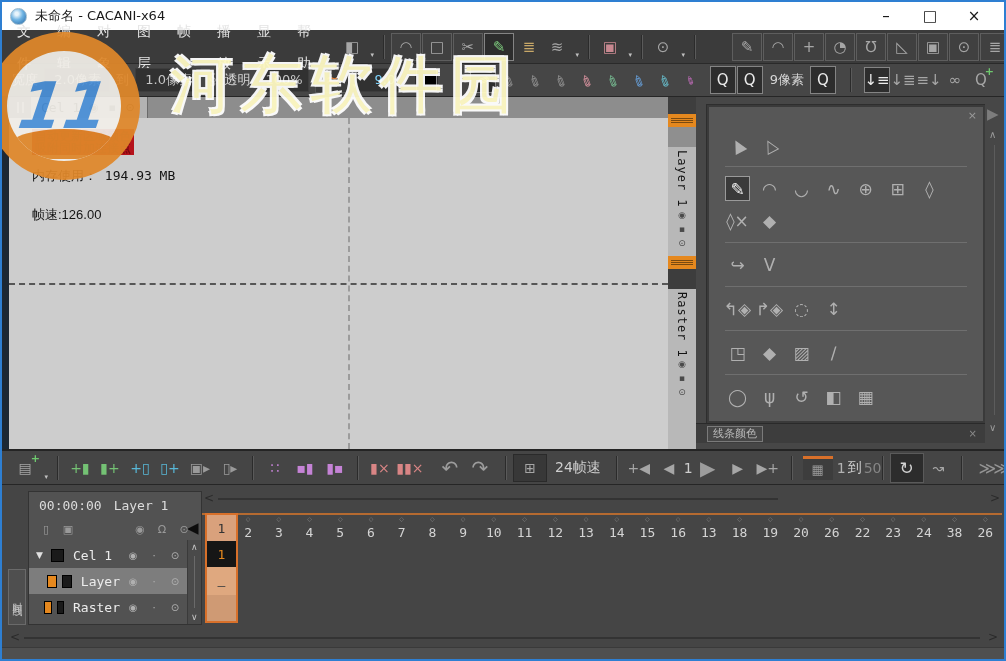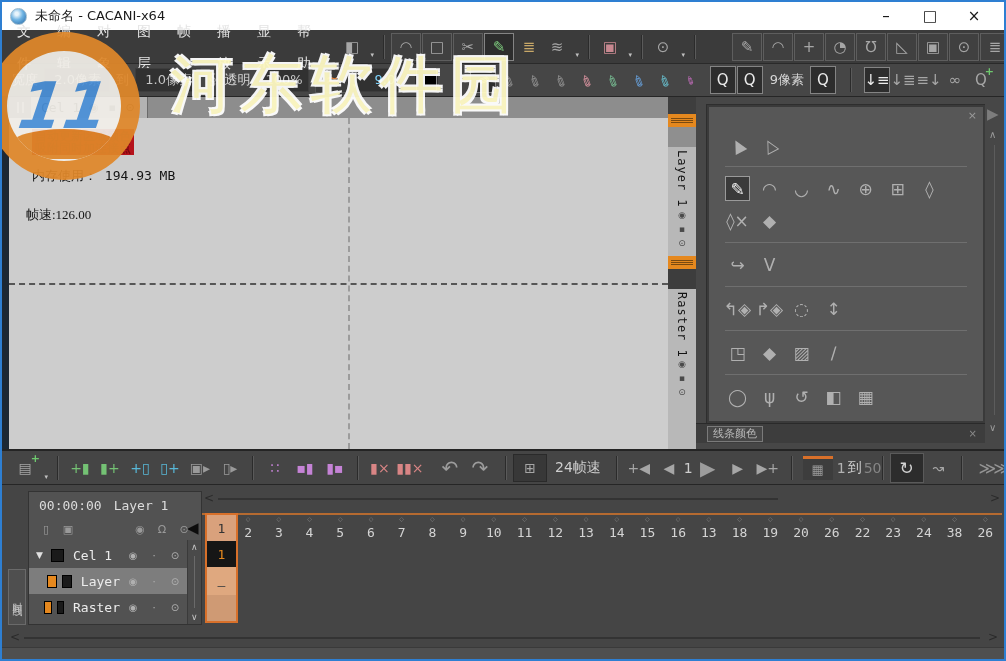--- a/index.html
+++ b/index.html
@@ -58,21 +58,21 @@
   .gripbox i{display:block;width:2px;height:11px;background:#b2b2b2}
   .celtab{background:#b2b2b2;display:flex;align-items:center;gap:7px;padding:0 10px;border-right:1px solid #6a6a6a}
   .celtab .tname{font-family:"DejaVu Sans Mono","Liberation Mono",monospace;font-size:13px;color:#101010}
   .celtab .icon{width:14px;height:16px;color:#3c3c3c;font-size:11px}
   .canvas{position:relative;flex:1;background:#cdcdcd;overflow:hidden}
   .dash-v{position:absolute;left:339px;top:0;bottom:0;border-left:2px dashed #9c9c9c}
   .dash-h{position:absolute;left:0;right:0;top:165px;border-top:2px dashed #565656}
   .banner{position:absolute;left:23px;top:11px;background:#b5121b;color:#79090f;
     font-size:12px;line-height:12px;padding:1px 3px;font-weight:bold;white-space:nowrap}
   .mem{position:absolute;left:23px;top:49px;font-size:13px;color:#141414;font-family:"DejaVu Sans Mono","Liberation Mono",monospace}
-  .cfps{position:absolute;left:17px;top:88px;font-size:13px;color:#141414;font-family:Liberation Serif, serif}
+  .cfps{position:absolute;left:23px;top:88px;font-size:13px;color:#141414;font-family:Liberation Sans, sans-serif}
 
   
   .layerstrip{width:28px;background:#b8b8b8;border-top:17px solid #3e3e3e;display:flex;flex-direction:column}
   .ls-grip{height:13px;display:flex;flex-direction:column;justify-content:center;gap:1px;padding:0 3px}
   .ls-grip i{display:block;height:1px;background:#7a4a10}
   .ls-spacer{height:20px}
   .ls-spacer.light{background:#8f8f8f}
   .ls-spacer.dark{background:#3d3d3d}
   .ls-label{flex:0 0 auto;display:flex;flex-direction:column;align-items:center;padding:3px 0 6px}
   .ls-label .vtext{writing-mode:vertical-rl;font-family:"DejaVu Sans Mono","Liberation Mono",monospace;

